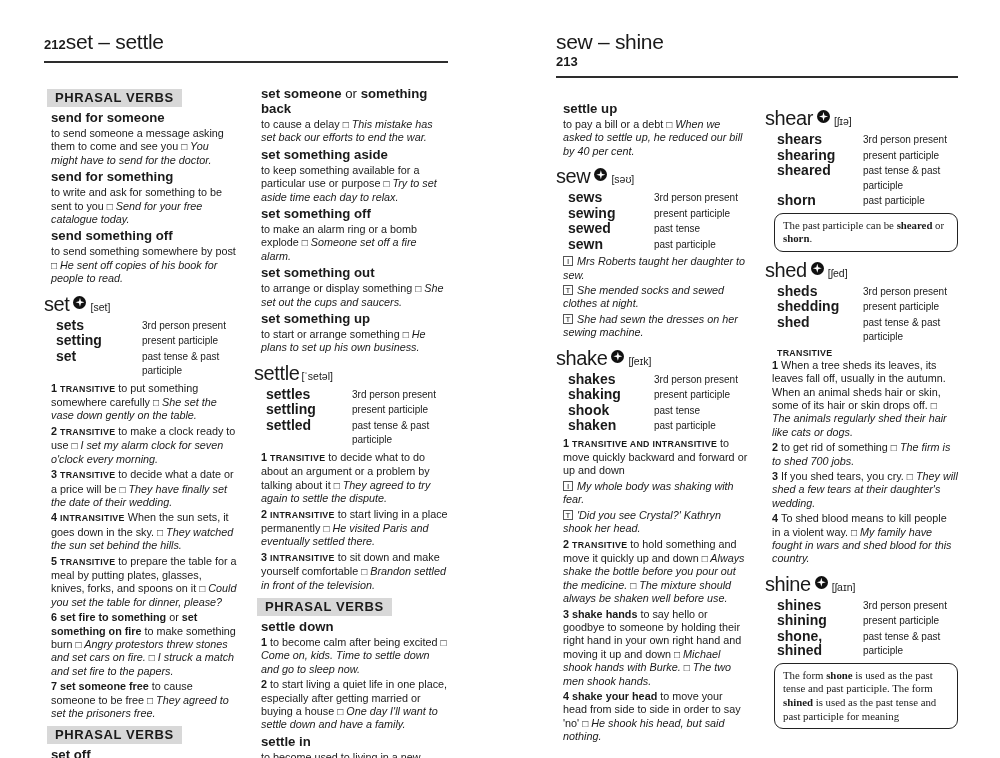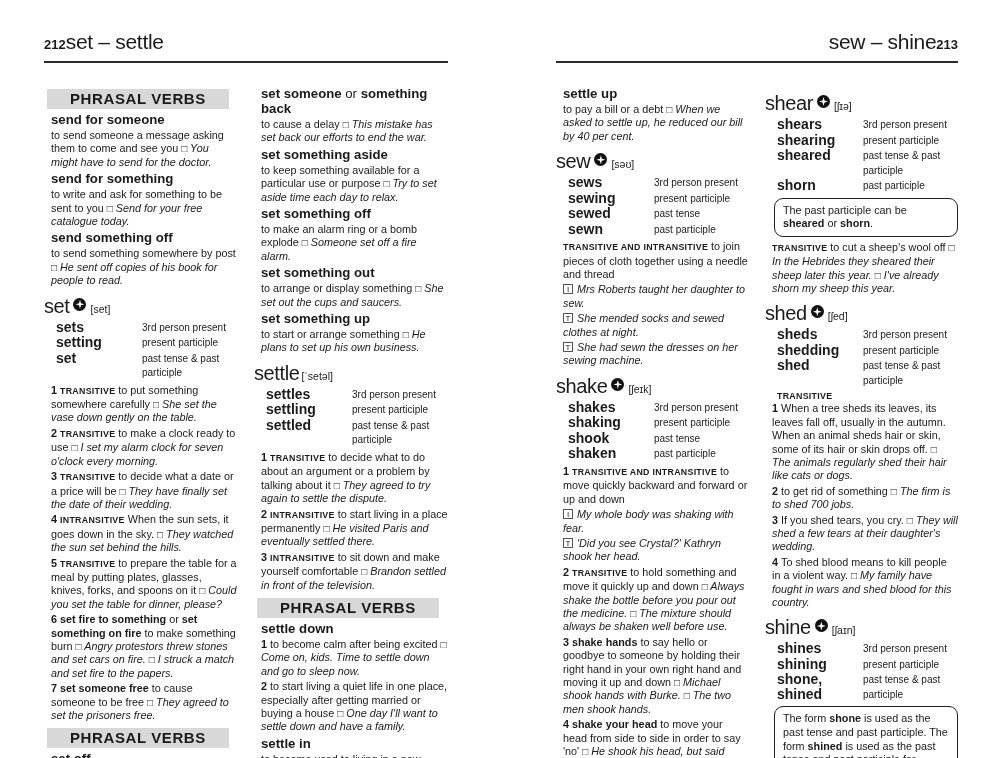--- a/index.html
+++ b/index.html
@@ -7,46 +7,46 @@
   #canvas {
     position:relative; width:1000px; height:758px; background:#ffffff;
     font-family:"Liberation Sans","DejaVu Sans",sans-serif; color:#1a1a1a;
     overflow:hidden;
   }
   .page { position:absolute; top:30px; }
   #page-left  { left:44px;  width:404px; }
   #page-right { left:556px; width:402px; }
   .pg-header { display:flex; align-items:baseline; padding-bottom:7px;
                border-bottom:2px solid #2d2d2d; }
-  .pg-header.right { justify-content:flex-end; }
+  .pg-header.right { justify-content:flex-end;flex-direction:column; }
   .pg-num { font-weight:700; font-size:13px; }
   .pg-title { font-weight:400; font-size:21px; letter-spacing:-0.3px; }
   .cols { display:flex; gap:16px; padding-top:22px; }
   .col { width:194px; padding-left:7px; }
 
   .blk { margin-bottom:2px; }
-  .label { display:inline-block; background:#d8d8d8; font-weight:700; font-size:15px;
-           letter-spacing:0.6px; padding:1px 23px 2px; margin:4px 0 2px -4px; }
+  .label { display:inline-block; background:#d8d8d8; font-weight:700; font-size:13px;
+           letter-spacing:0.6px; padding:1px 8px 2px; margin:4px 0 2px -4px; }
   .h { font-size:13.2px; font-weight:700; line-height:15px; margin-top:1px; }
   .h .r-n { font-weight:400; }
   .p { font-size:10.8px; line-height:13.4px; }
   .hw { margin:7px 0 2px -7px; }
   .hw .word { font-size:20px; font-weight:400; letter-spacing:-0.4px; }
   .hw .pron { font-size:10.5px; margin-left:2px; }
   .kv { width:13px; height:13px; border-radius:50%; background:#111; display:inline-block;
         position:relative; margin:0 2px 0 4px; vertical-align:2px; }
   .kv::after { content:""; position:absolute; inset:2px; background:#fff;
         clip-path:polygon(50% 0,61% 39%,100% 50%,61% 61%,50% 100%,39% 61%,0 50%,39% 39%); }
   .forms { margin:1px 0 3px 5px; }
   .form-row { display:flex; line-height:14.5px; }
   .fw { width:86px; font-weight:700; font-size:14px; flex-shrink:0; }
   .fl { font-size:10px; padding-top:1px; }
   .gram { font-size:8.8px; font-weight:700; letter-spacing:0.3px; margin:1px 0 1px 5px; }
   .note { border:1.4px solid #222; border-radius:9px; padding:5px 8px; margin:4px 0 4px 2px;
-          font-size:10.8px; line-height:13.6px; }
+          font-size:10.8px; line-height:13.6px;font-family:Liberation Serif, serif; }
   .r-b { font-weight:700; }
   .r-i { font-style:italic; font-family:"Liberation Sans","DejaVu Sans",sans-serif; }
   .r-g { font-weight:700; font-size:8.8px; letter-spacing:0.3px; }
   .r-num { font-weight:700; }
   .r-sq { font-style:normal; font-size:10px; color:#222; }
   .r-box { display:inline-block; width:10px; height:10px; line-height:9px; border:1px solid #555;
            text-align:center; font-size:8px; font-style:normal; font-weight:400;
            margin-right:4px; vertical-align:1px; }
 </style>
 </head>
@@ -112,21 +112,20 @@
             </div>
             <div class="form-row">
               <span class="fw">sewed</span>
               <span class="fl">past tense</span>
             </div>
             <div class="form-row">
               <span class="fw">sewn</span>
               <span class="fl">past participle</span>
             </div>
           </div>
-          <div class="blk p"><span class="r-g">TRANSITIVE AND INTRANSITIVE</span><span class="r-n"> to join pieces of cloth together using a needle and thread</span></div>
           <div class="blk p"><span class="r-box">I</span><span class="r-i">Mrs Roberts taught her daughter to sew.</span></div>
           <div class="blk p"><span class="r-box">T</span><span class="r-i">She mended socks and sewed clothes at night.</span></div>
           <div class="blk p"><span class="r-box">T</span><span class="r-i">She had sewn the dresses on her sewing machine.</span></div>
           <div class="blk hw"><span class="word">shake</span><span class="kv"></span><span class="pron">[ʃeɪk]</span></div>
           <div class="blk forms">
             <div class="form-row">
               <span class="fw">shakes</span>
               <span class="fl">3rd person present</span>
             </div>
             <div class="form-row">
@@ -163,21 +162,20 @@
             <div class="form-row">
               <span class="fw">sheared</span>
               <span class="fl">past tense &amp; past participle</span>
             </div>
             <div class="form-row">
               <span class="fw">shorn</span>
               <span class="fl">past participle</span>
             </div>
           </div>
           <div class="blk note"><span class="r-n">The past participle can be </span><span class="r-b">sheared</span><span class="r-n"> or </span><span class="r-b">shorn</span><span class="r-n">.</span></div>
-          <div class="blk p"><span class="r-g">TRANSITIVE</span><span class="r-n"> to cut a sheep's wool off </span><span class="r-sq">□</span><span class="r-i"> In the Hebrides they sheared their sheep later this year. </span><span class="r-sq">□</span><span class="r-i"> I've already shorn my sheep this year.</span></div>
           <div class="blk hw"><span class="word">shed</span><span class="kv"></span><span class="pron">[ʃed]</span></div>
           <div class="blk forms">
             <div class="form-row">
               <span class="fw">sheds</span>
               <span class="fl">3rd person present</span>
             </div>
             <div class="form-row">
               <span class="fw">shedding</span>
               <span class="fl">present participle</span>
             </div>

